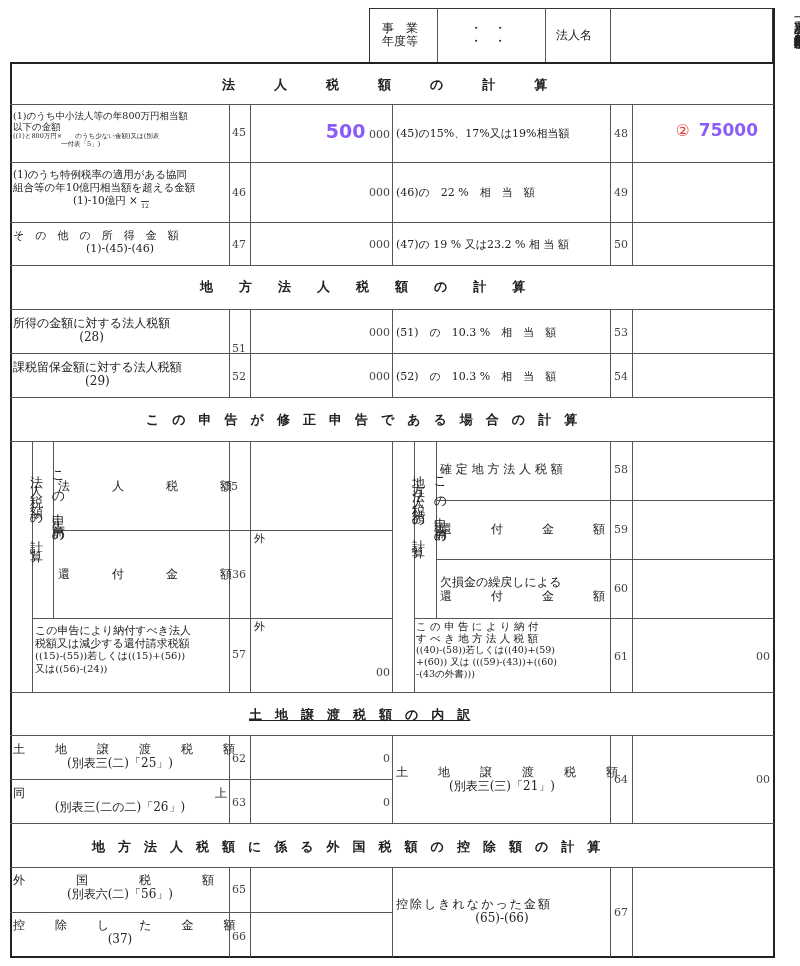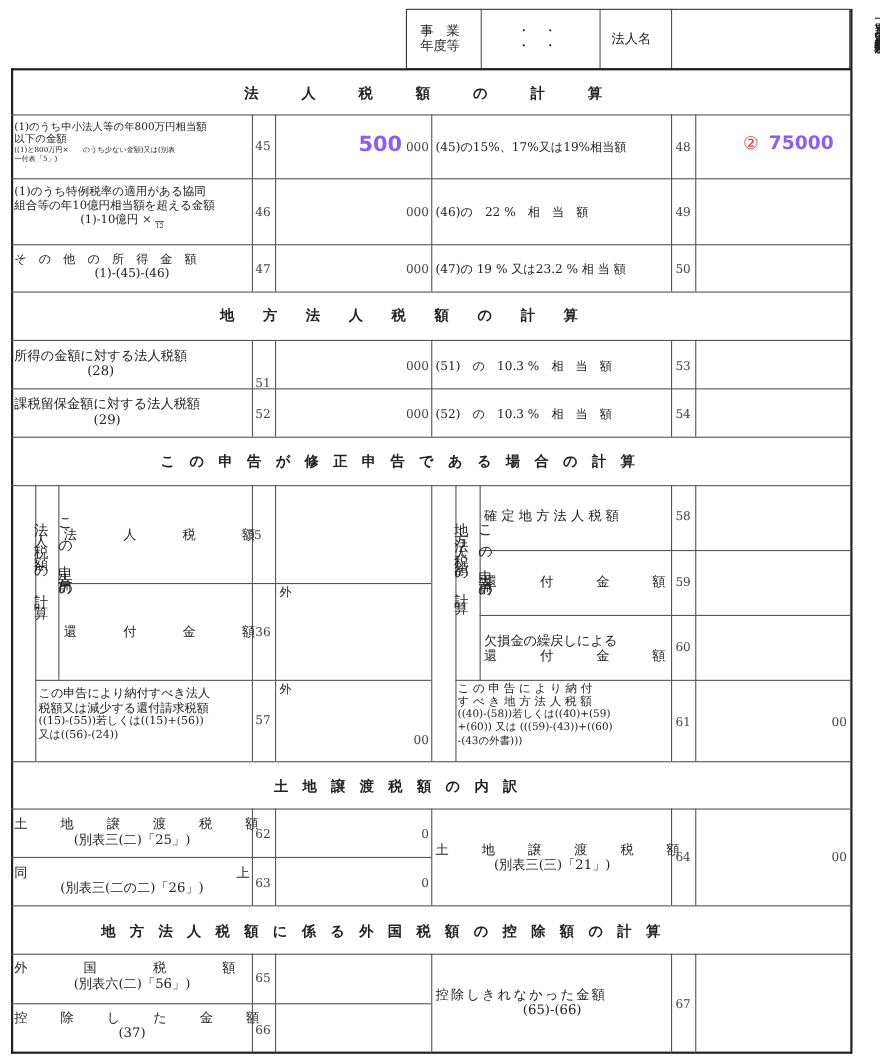--- a/index.html
+++ b/index.html
@@ -50,21 +50,21 @@
 <div class="vline" style="left:610px;top:104px;height:161px;"></div>
 <div class="vline" style="left:632px;top:104px;height:161px;"></div>
 <div class="hline" style="left:10px;top:162px;width:764px;"></div>
 <div class="hline" style="left:10px;top:222px;width:764px;"></div>
 <div class="hline" style="left:10px;top:265px;width:764px;"></div>
 
 <div class="txt" style="left:13px;top:110px;font-size:9.5px;line-height:11px;">
   <div>(1)のうち中小法人等の年800万円相当額</div>
   <div>以下の金額</div>
   <div class="sm" style="font-size:6.5px;line-height:8px;">((1)と800万円×　　のうち少ない金額)又は(別表</div>
-  <div class="sm" style="font-size:6.5px;line-height:8px;">一付表「5」)</div>
+  <div class="sm" style="font-size:6.5px;line-height:8px;padding-left:48px;">一付表「5」)</div>
 </div>
 <div class="txt num" style="left:232px;top:126px;">45</div>
 <div class="amt" style="left:252px;top:120px;width:138px;">
   <span class="bigval">500</span>
   <span>000</span>
 </div>
 
 <div class="txt" style="left:396px;top:127px;font-size:11px;">(45)の15%、17%又は19%相当額</div>
 <div class="txt num" style="left:614px;top:127px;">48</div>
 <div class="abs" style="left:634px;top:120px;width:124px;text-align:right;">
@@ -191,21 +191,21 @@
   <div>す べ き 地 方 法 人 税 額</div>
   <div style="font-size:9.5px;">((40)-(58))若しくは((40)+(59)</div>
   <div style="font-size:9.5px;">+(60)) 又は (((59)-(43))+((60)</div>
   <div style="font-size:9.5px;">-(43の外書)))</div>
 </div>
 <div class="txt num" style="left:614px;top:650px;">61</div>
 <div class="amt" style="left:634px;top:650px;width:136px;">00</div>
 
 <div class="hline" style="left:10px;top:692px;width:764px;"></div>
 
-<div class="sec" style="left:249px;top:706px;">土　地　譲　渡　税　額　の　内　訳</div>
+<div class="sec" style="left:249px;top:706px;text-decoration:underline;">土　地　譲　渡　税　額　の　内　訳</div>
 <div class="hline" style="left:10px;top:735px;width:764px;"></div>
 <div class="vline" style="left:229px;top:735px;height:88px;"></div>
 <div class="vline" style="left:250px;top:735px;height:88px;"></div>
 <div class="vline" style="left:392px;top:735px;height:88px;"></div>
 <div class="vline" style="left:610px;top:735px;height:88px;"></div>
 <div class="vline" style="left:632px;top:735px;height:88px;"></div>
 <div class="hline" style="left:10px;top:779px;width:382px;"></div>
 <div class="hline" style="left:10px;top:823px;width:764px;"></div>
 
 <div class="txt" style="left:13px;top:742px;font-size:12px;line-height:14px;width:214px;">

